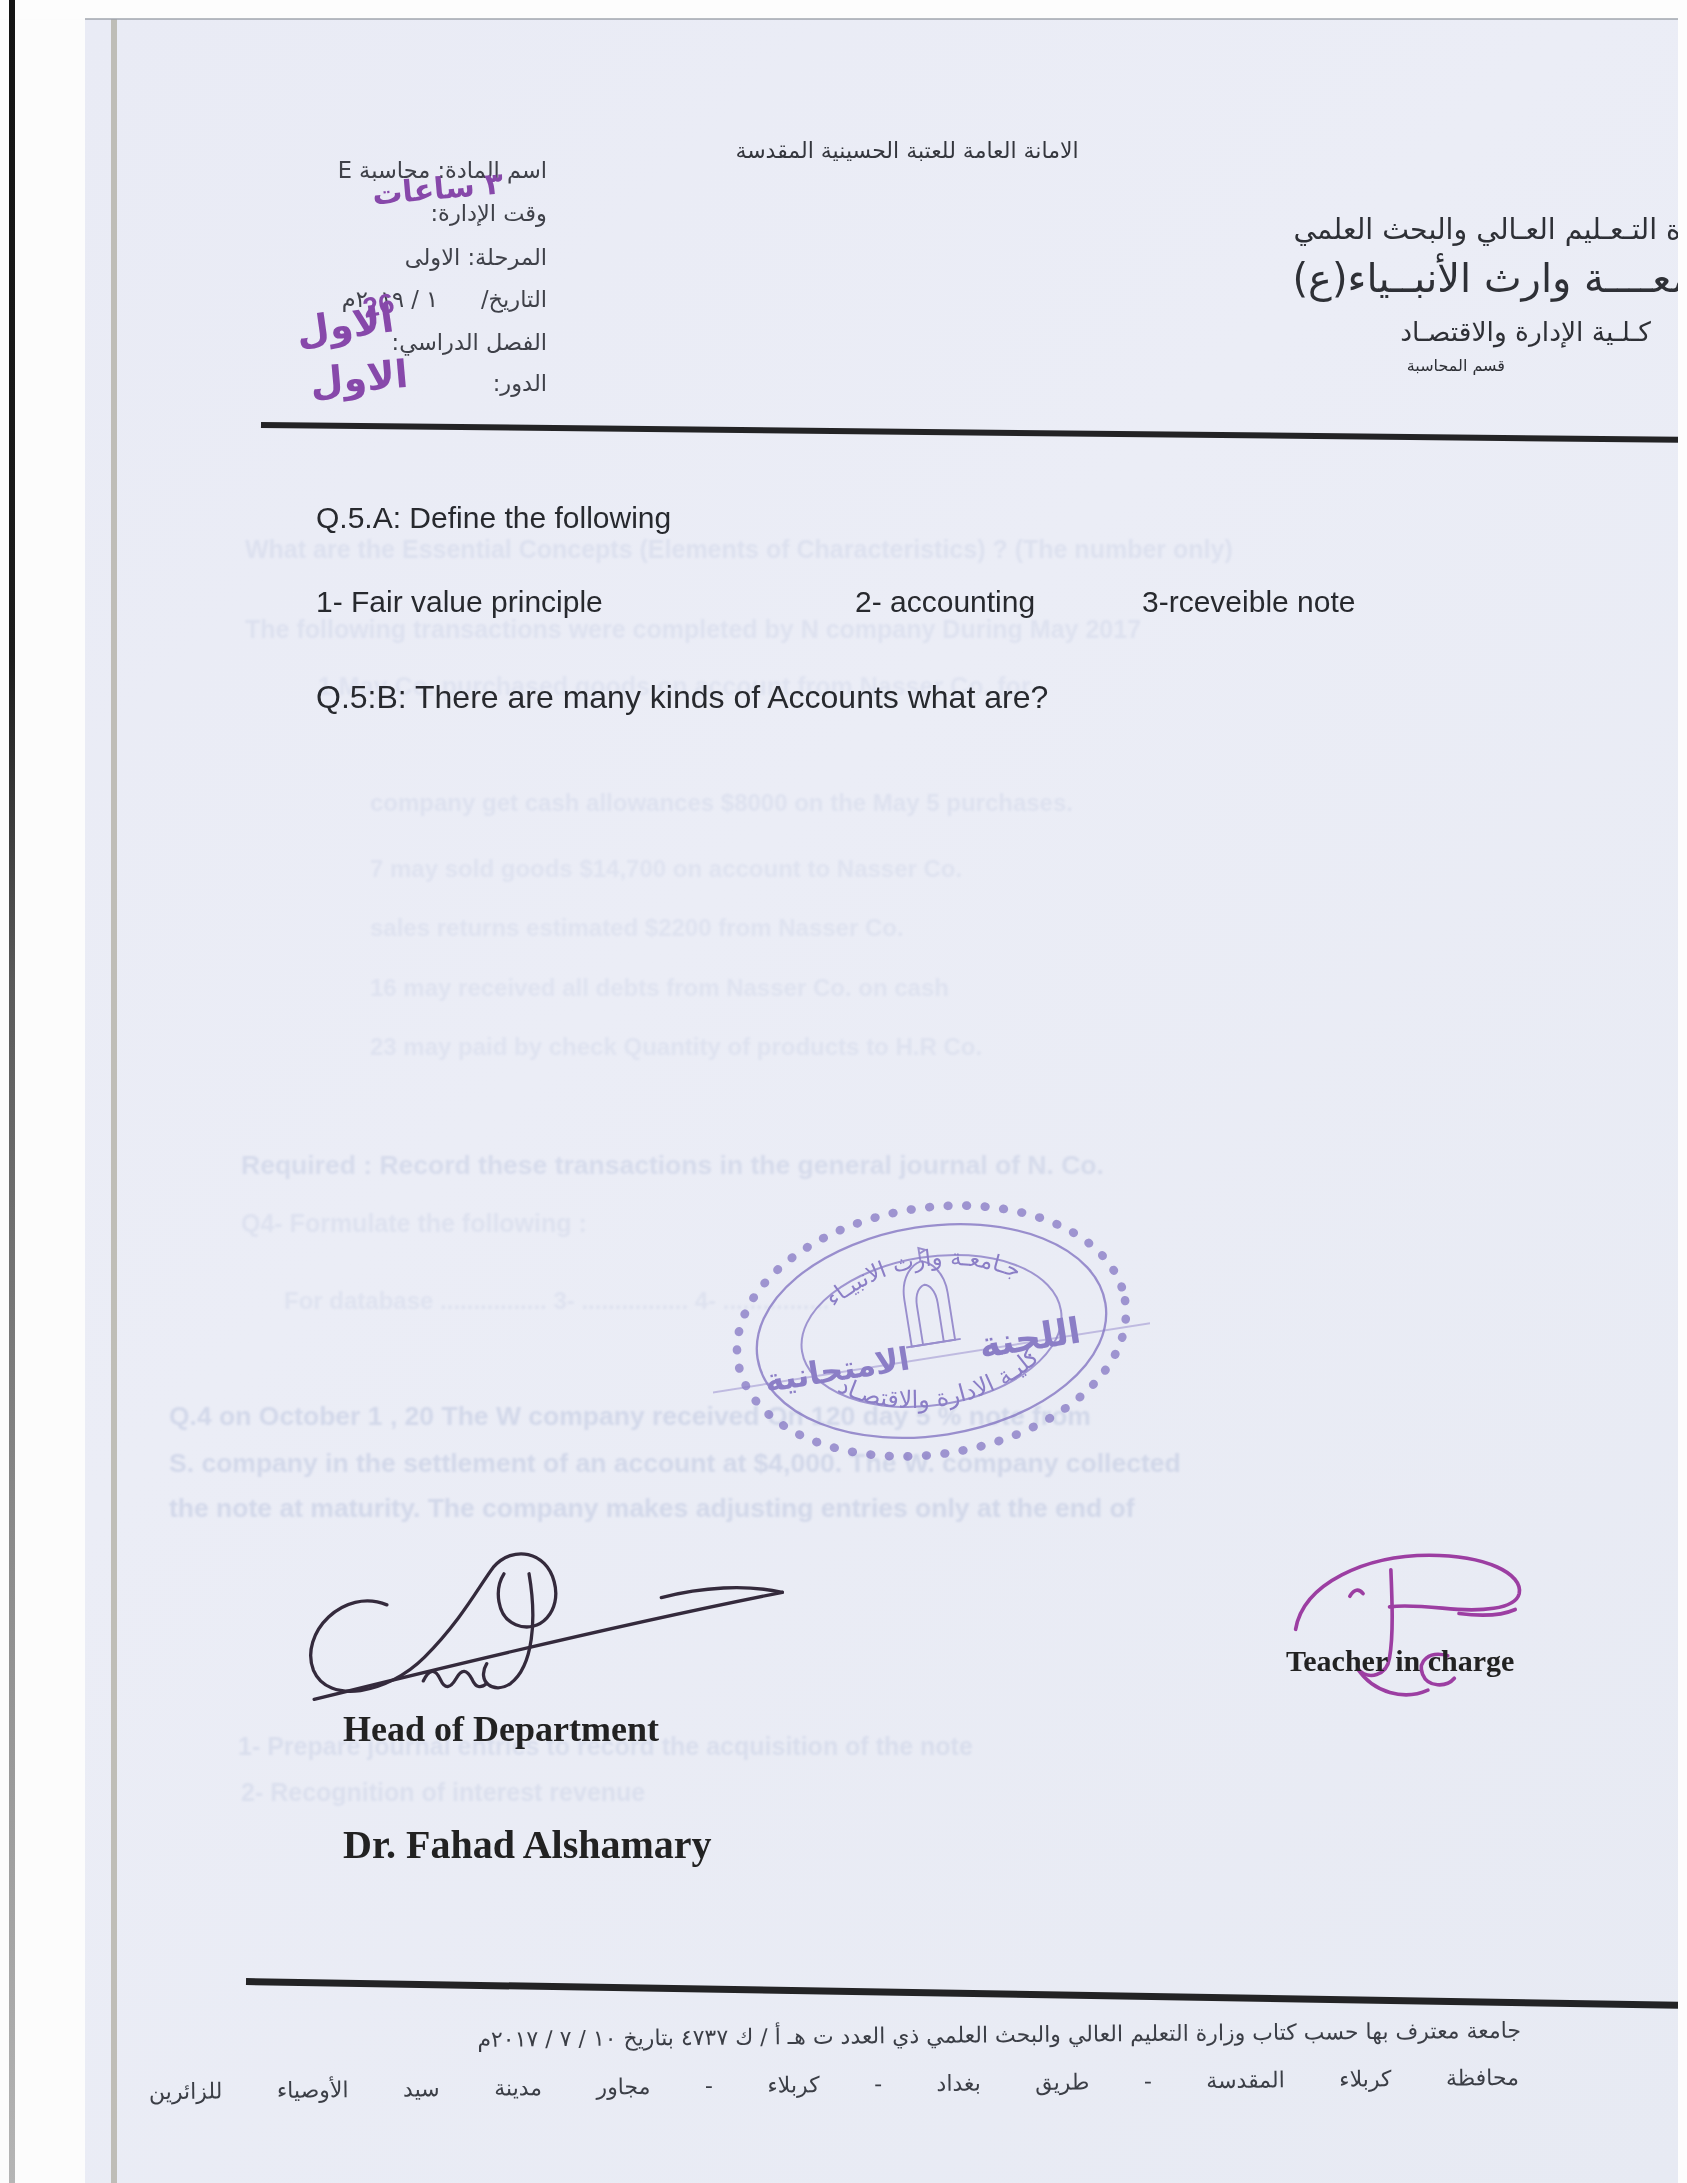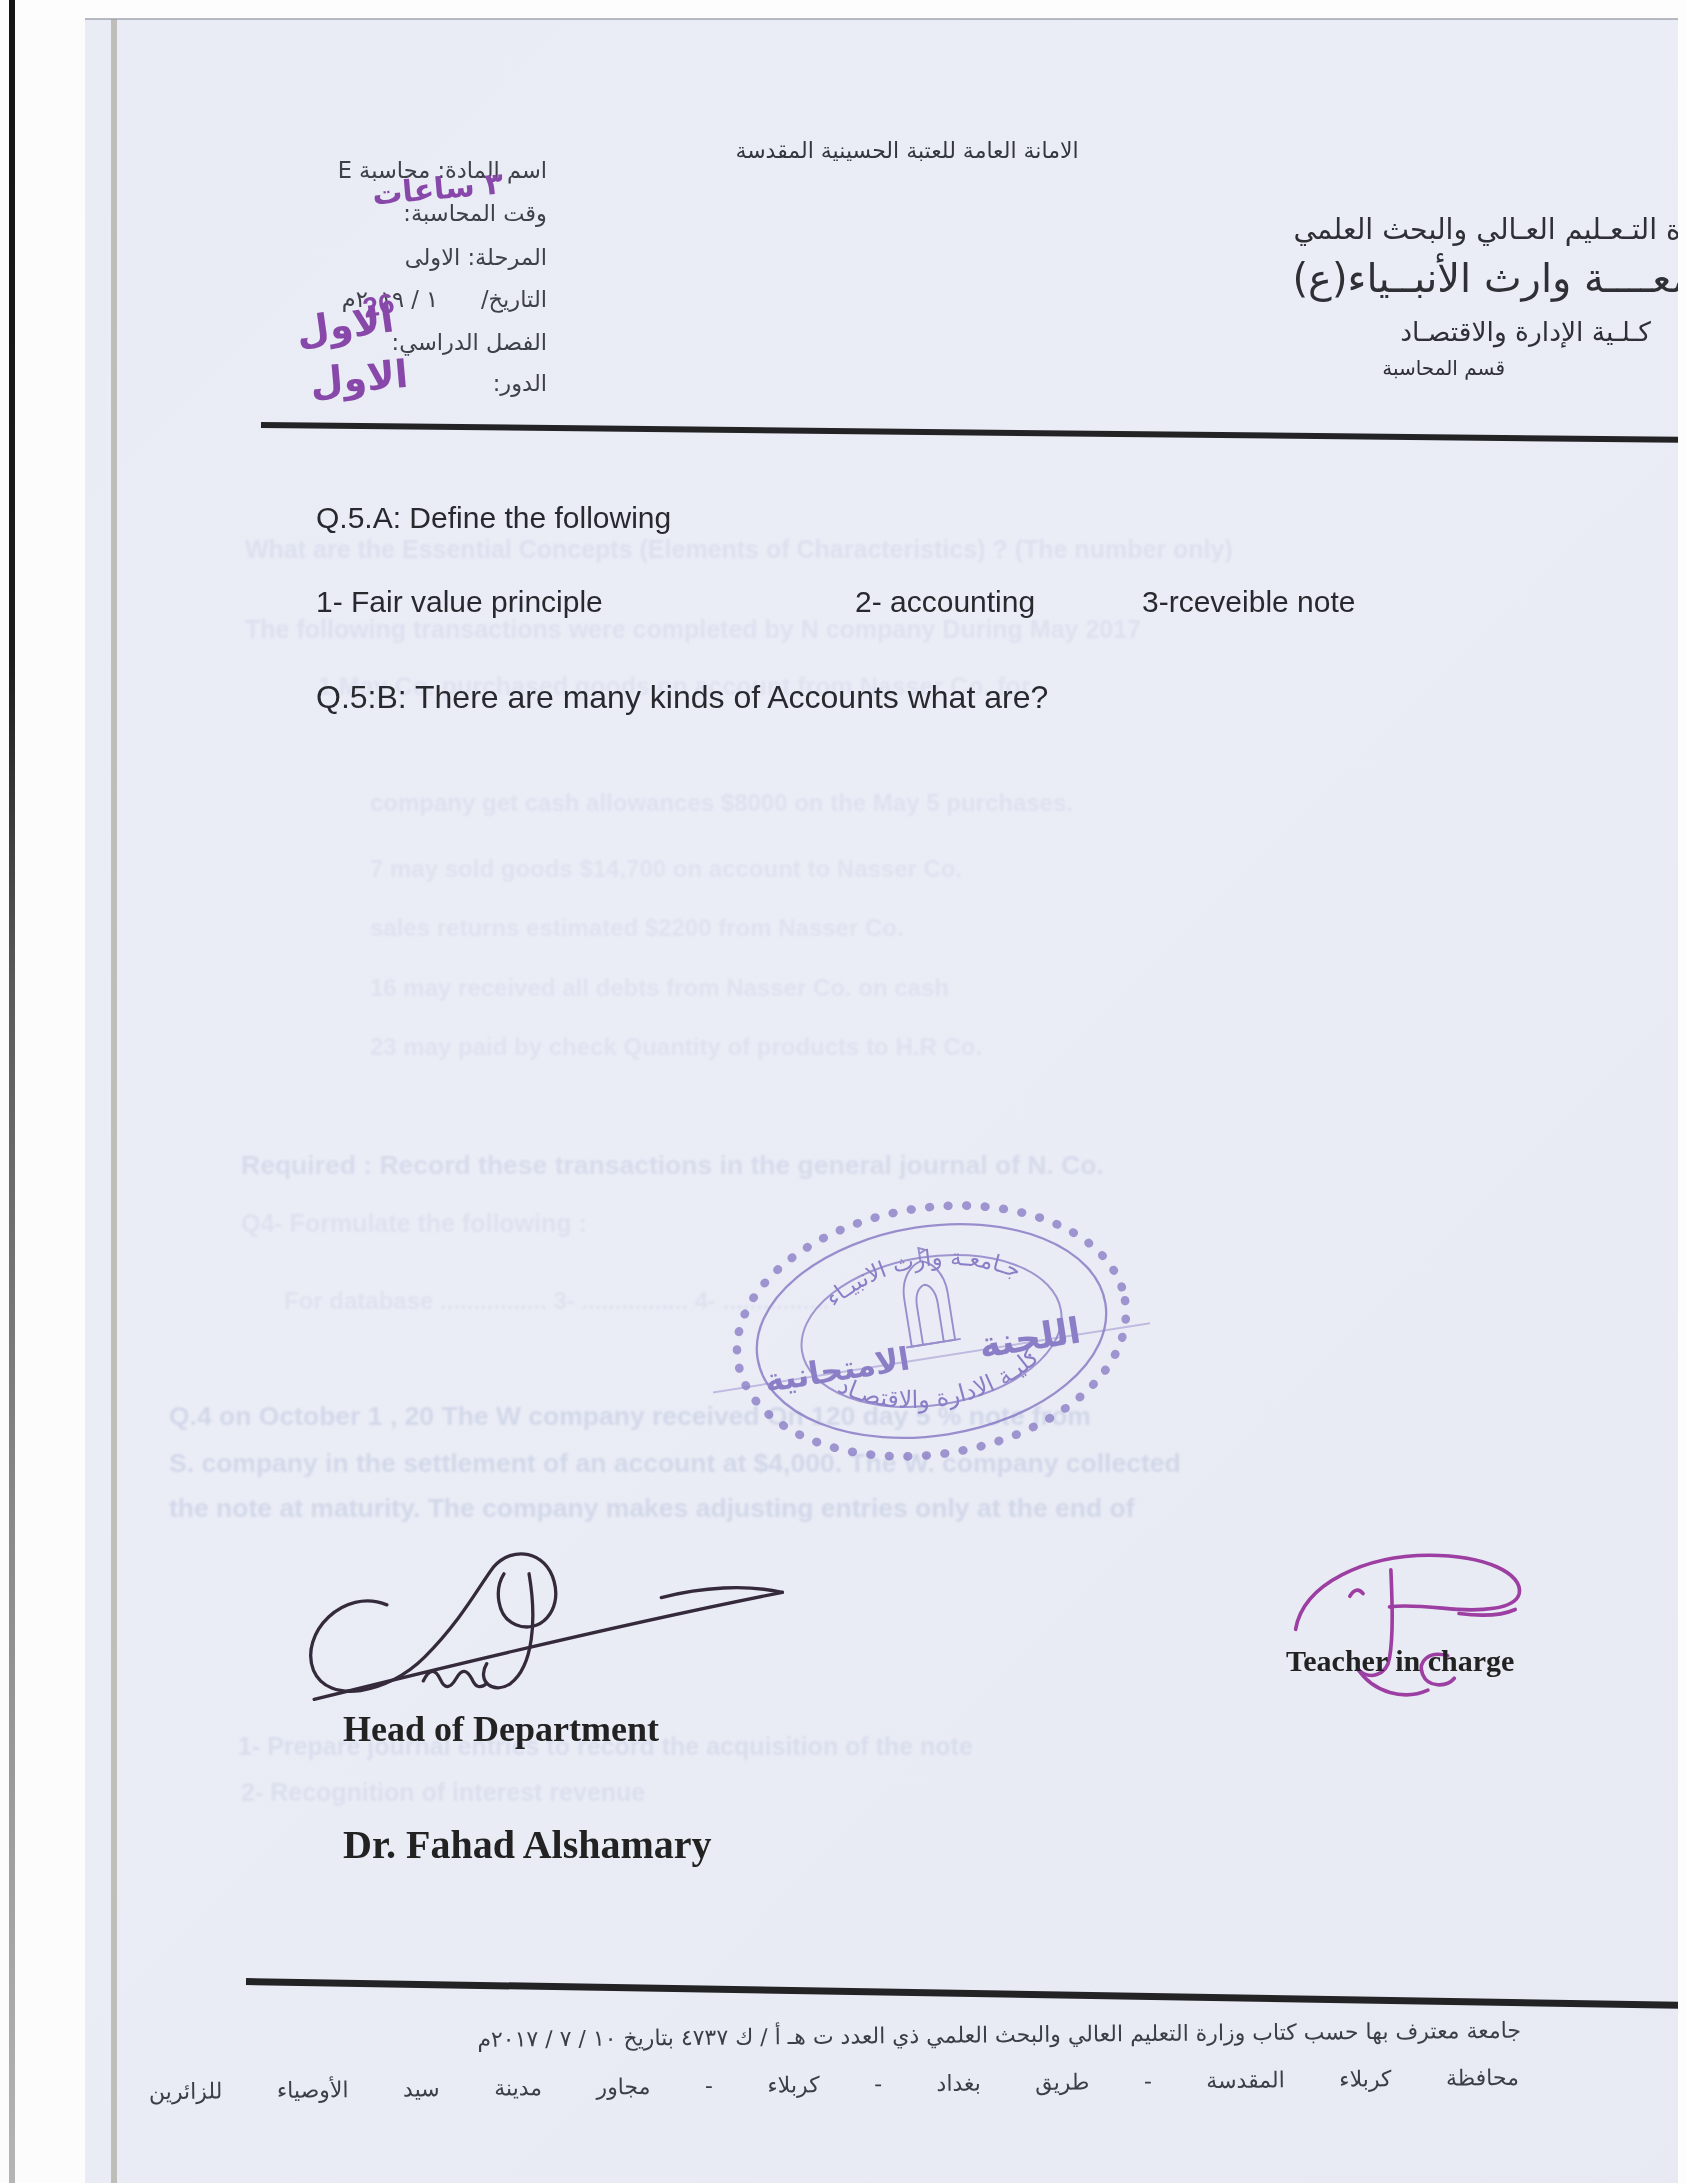--- a/index.html
+++ b/index.html
@@ -20,21 +20,21 @@
   .page-edge-line{left:9.3px;top:0;width:6px;height:2183px;z-index:11;
     background:linear-gradient(#141414 0%,#1c1c1c 30%,#5a5a5a 45%,#8a8a8a 70%,#b5b5b5 100%);}
   .fold-line{left:111px;top:18.5px;width:6px;height:2165px;background:#a8a495;opacity:.65;z-index:1;}
 
   .arabic{direction:rtl;color:#34363d;}
   .header-center{left:715px;top:138px;width:384px;text-align:center;font-size:22px;z-index:2;}
   .ministry{left:1297px;top:213px;width:433px;text-align:right;z-index:2;color:#2e3036;}
   .ministry .l1{font-size:28.4px;margin-bottom:9.3px;white-space:nowrap;}
   .ministry .l2{font-size:40px;margin-bottom:14.6px;white-space:nowrap;}
   .ministry .l3{font-size:26.5px;margin-bottom:9.3px;margin-right:79px;white-space:nowrap;}
-  .ministry .l4{font-size:20px;margin-right:225px;white-space:nowrap;}
+  .ministry .l4{font-size:16px;margin-right:225px;white-space:nowrap;}
 
   .exam-info{z-index:2;color:#3f4149;font-size:22.5px;width:263px;left:284px;text-align:right;direction:rtl;white-space:nowrap;}
   .handwr{z-index:3;color:#8748aa;font-weight:700;white-space:nowrap;}
 
   .rule{background:#232325;z-index:2;}
   .hdr-rule{left:261px;top:422px;width:1419px;height:6px;transform:rotate(0.6deg);transform-origin:left center;}
   .ftr-rule{left:246px;top:1978px;width:1433px;height:7.3px;transform:rotate(0.95deg);transform-origin:left center;}
 
   .q{z-index:2;color:#27292e;font-family:"Liberation Sans",sans-serif;font-weight:400;white-space:nowrap;}
   .q5a{left:316px;top:501px;font-size:30px;}
@@ -92,21 +92,21 @@
 <div class="abs arabic header-center">الامانة العامة للعتبة الحسينية المقدسة</div>
 
 <div class="abs arabic ministry">
   <div class="l1">وزارة التـعـليم العـالي والبحث العلمي</div>
   <div class="l2">جامعــــة وارث الأنبــياء(ع)</div>
   <div class="l3">كـلـية الإدارة والاقتصـاد</div>
   <div class="l4">قسم المحاسبة</div>
 </div>
 
 <div class="abs exam-info" style="top:157px">اسم المادة: محاسبة E</div>
-<div class="abs exam-info" style="top:200px">وقت المحاسبة:</div>
+<div class="abs exam-info" style="top:200px">وقت الإدارة:</div>
 <div class="abs exam-info" style="top:244px">المرحلة: الاولى</div>
 <div class="abs exam-info" style="top:286px">التاريخ/&nbsp;&nbsp;&nbsp;&nbsp;&nbsp; ١ / ٢٠١٩م</div>
 <div class="abs exam-info" style="top:329px">الفصل الدراسي:</div>
 <div class="abs exam-info" style="top:370px">الدور:</div>
 
 <div class="abs handwr" style="left:372px;top:171px;font-size:30px;transform:rotate(-5deg)">٣ ساعات</div>
 <div class="abs handwr" style="left:363px;top:290px;font-size:28px;transform:rotate(-12deg);font-family:'Liberation Sans',sans-serif">26</div>
 <div class="abs handwr" style="left:296px;top:303px;font-size:38px;transform:rotate(-8deg)">الاول</div>
 <div class="abs handwr" style="left:310px;top:356px;font-size:38px;transform:rotate(-5deg)">الاول</div>
 

